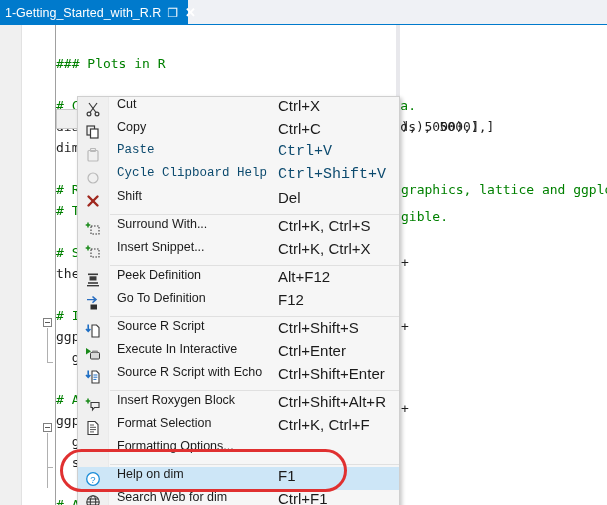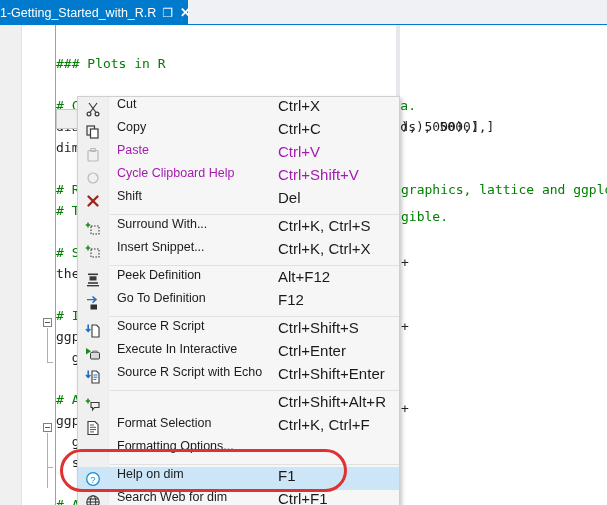--- a/index.html
+++ b/index.html
@@ -16,21 +16,21 @@
     background:#eef1f5;
   }
   #tabstrip .strip-fill{
     position:absolute;left:0;top:0;width:607px;height:25px;background:#eff1f5;
   }
   #tab{
     position:absolute;left:0;top:0;height:25px;width:188px;
     background:#007acc;color:#ffffff;
     display:flex;align-items:center;
     font-size:12.5px;
-    box-sizing:border-box;
+    box-sizing:border-box;padding-left:5px;
   }
   #tab .tab-title{white-space:nowrap;}
   #tab .tab-pin{margin-left:6px;font-size:12px;line-height:1;opacity:.95;}
   #tab .tab-close{margin-left:7px;font-size:13px;line-height:1;font-weight:600;}
   #tabstrip .underline{
     position:absolute;left:0;top:24px;width:492px;height:2px;background:#007acc;
   }
   #tabstrip .underline2{
     position:absolute;left:492px;top:24px;width:115px;height:2px;background:#007acc;
   }
@@ -107,21 +107,21 @@
   .mi{
     position:relative;height:23px;display:flex;align-items:flex-start;
     font-size:12.5px;color:#1b1b1b;z-index:2;
   }
   .mi .mi-icon{
     width:30px;min-width:30px;height:23px;display:flex;align-items:center;justify-content:center;
   }
   .mi .mi-label{flex:1;padding-left:9px;white-space:nowrap;}
   .mi .mi-key{padding-right:10px;white-space:nowrap;color:#1b1b1b;font-size:15px;
        position:absolute;left:200px;}
-  .mi.disabled .mi-label,.mi.disabled .mi-key{color:#a21caf;}
+  .mi.disabled .mi-label,.mi.disabled .mi-key{color:#0c4a6e;font-family:Liberation Mono, monospace;}
   .mi.highlight{background:#cde6f7;}
   .menusep{height:1px;background:#e0e0e0;margin:2px 0 2px 32px;}
 
   
   #redbox{
     position:absolute;left:60px;top:449px;width:287px;height:43px;
     border:3px solid #e03030;border-radius:22px;
     box-sizing:border-box;z-index:40;pointer-events:none;
   }
 
@@ -343,20 +343,21 @@
     <div class="menusep"></div>
     <div class="mi">
       <span class="mi-icon">
         <svg width="16" height="16" viewBox="0 0 16 16">
           <g fill="none">
             <path d="M3 1.5v5M0.7 4h4.6" stroke="#1a8a1a" stroke-width="1.5"></path>
             <path d="M6 5.5h8v5H9.5l-2 2.5V10.5H6z" stroke="#3a3a3a" stroke-width="1.1"></path>
           </g>
         </svg>
       </span>
+      <span class="mi-label">Insert Roxygen Block</span>
       <span class="mi-key">Ctrl+Shift+Alt+R</span>
     </div>
     <div class="mi">
       <span class="mi-icon">
         <svg width="16" height="16" viewBox="0 0 16 16">
           <g>
             <path d="M3 1.5h7l3 3V14.5H3z" fill="#fff" stroke="#3a3a3a" stroke-width="1.1"></path>
             <path d="M5 5h4M5 7.3h6M5 9.6h6M5 11.9h4" stroke="#555" stroke-width="1"></path>
           </g>
         </svg>

